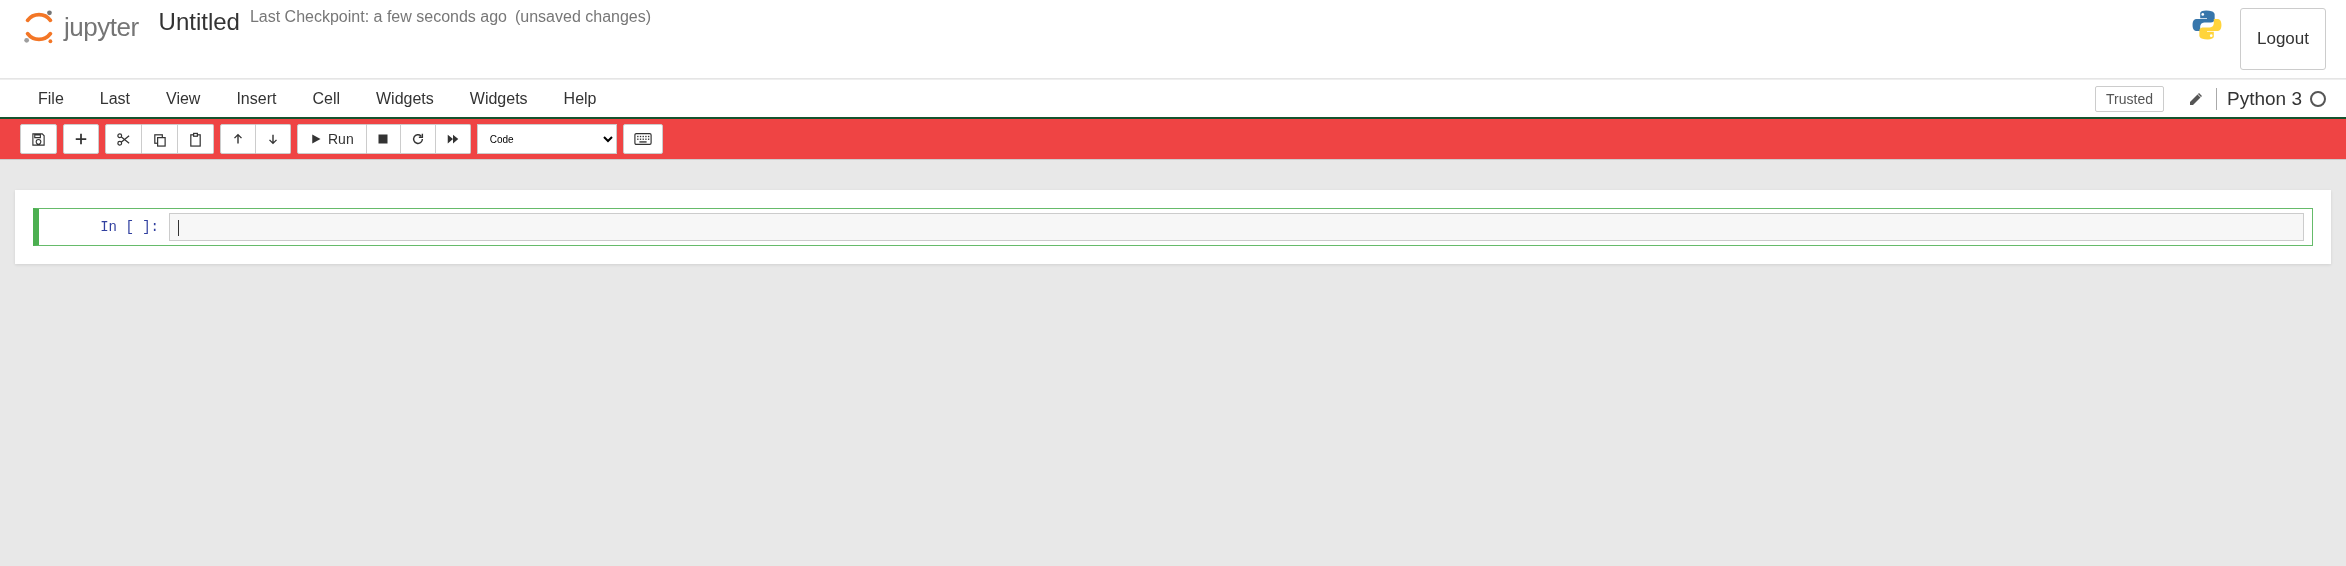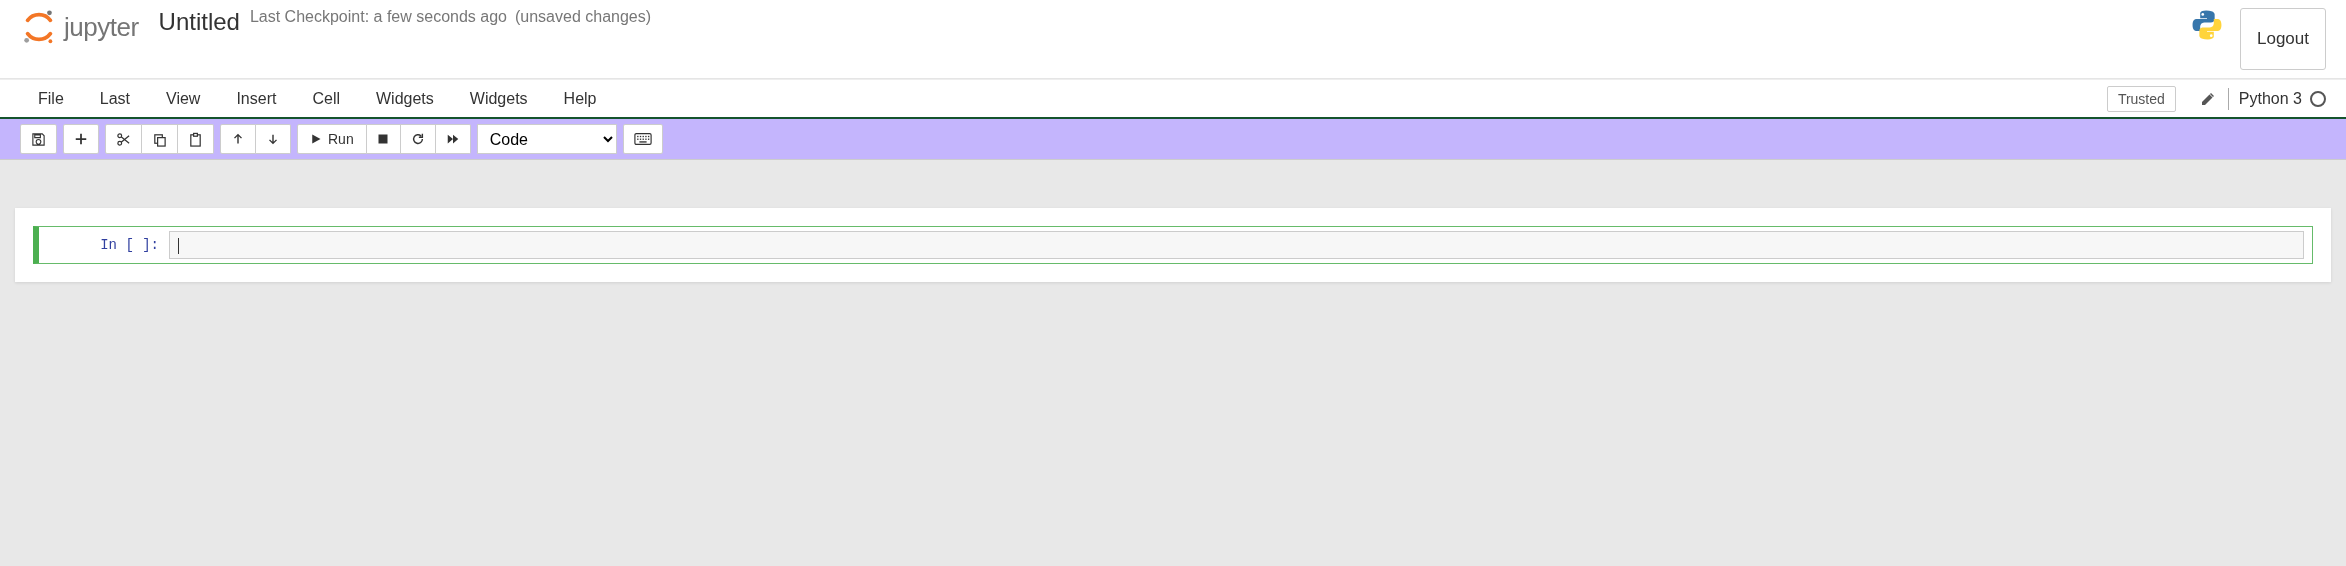--- a/index.html
+++ b/index.html
@@ -91,32 +91,32 @@
       margin-right: 12px;
       cursor: pointer;
     }
     .kernel-divider {
       width: 1px;
       height: 22px;
       background: #aaa;
       margin-right: 10px;
     }
     .kernel-name {
-      font-size: 16px;
+      font-size: 19px;
       color: #333;
       margin-right: 8px;
     }
     .kernel-indicator {
       width: 16px;
       height: 16px;
       border: 2px solid #555;
       border-radius: 50%;
     }
     .toolbar {
-      background: #c4b5fd;
+      background: #ef4444;
       border-bottom: 1px solid #ccc;
       padding: 5px 20px;
       display: flex;
       align-items: center;
       gap: 6px;
     }
     .tool-group {
       display: flex;
       gap: 0;
     }
@@ -135,27 +135,27 @@
     }
     .tool-group .tool-btn:not(:first-child) { border-left: none; }
     .tool-group .tool-btn:first-child { border-radius: 2px 0 0 2px; }
     .tool-group .tool-btn:last-child { border-radius: 0 2px 2px 0; }
     .tool-group .tool-btn:only-child { border-radius: 2px; }
     .run-btn { padding: 6px 12px; gap: 6px; }
     .cell-type-select {
       border: 1px solid #ccc;
       background: #fff;
       padding: 5px 8px;
-      font-size: 16px;
+      font-size: 10px;
       height: 30px;
       width: 140px;
       cursor: pointer;
     }
     .notebook-area {
-      padding: 48px 15px;
+      padding: 30px 15px;
     }
     .notebook-container {
       background: #fff;
       box-shadow: 0 1px 3px rgba(0,0,0,0.1);
       padding: 18px;
     }
     .cell {
       display: flex;
       border: 1px solid #66bb6a;
       border-left: 6px solid #4caf50;

